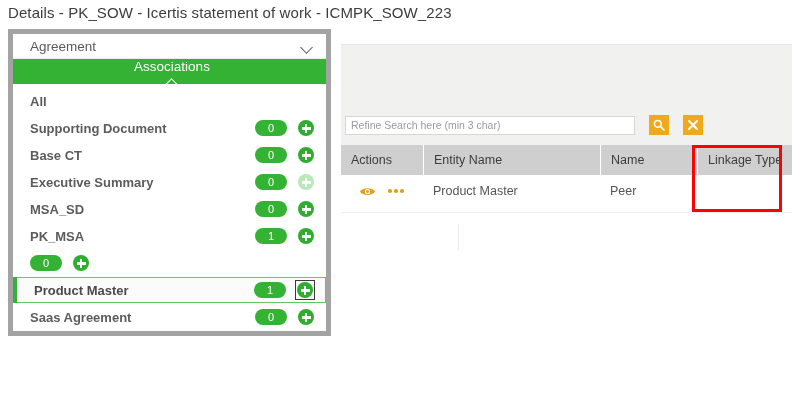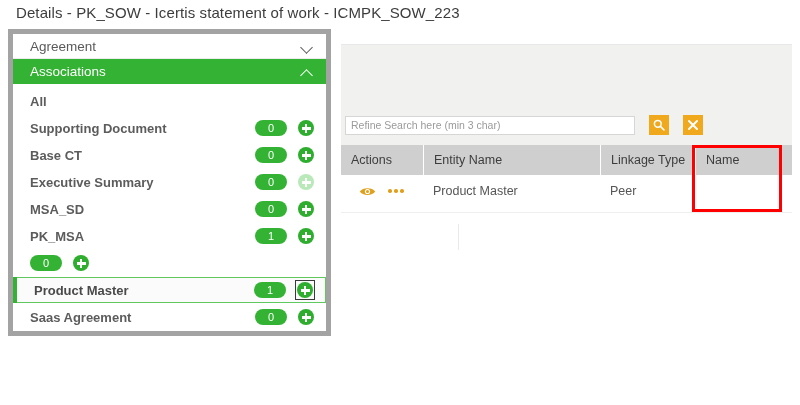--- a/index.html
+++ b/index.html
@@ -14,21 +14,21 @@
     font-family: "Liberation Sans", sans-serif;
     font-size: 13px;
     color: #444444;
     overflow: hidden;
     position: relative;
   }
 
   
   #page-title {
     position: absolute;
-    left: 16px;
+    left: 8px;
     top: 4px;
     font-size: 15px;
     color: #3d3d3d;
     letter-spacing: 0.1px;
     white-space: nowrap;
   }
 
   
   #sidebar {
     position: absolute;
@@ -50,20 +50,21 @@
     font-size: 13.5px;
   }
   .accordion-head.collapsed {
     background: #ffffff;
     color: #5a5a5a;
     border-bottom: 1px solid #ececec;
   }
   .accordion-head.expanded {
     background: #33b233;
     color: #ffffff;
+    flex-direction: column;
   }
   .accordion-head .acc-label { flex: 1 1 auto; }
   .chevron {
     width: 13px;
     height: 13px;
     position: relative;
     flex: 0 0 auto;
   }
   .chevron::before {
     content: "";
@@ -413,22 +414,22 @@
       <line x1="2" y1="2" x2="10" y2="10" stroke="#ffffff" stroke-width="1.9" stroke-linecap="round"></line>
       <line x1="10" y1="2" x2="2" y2="10" stroke="#ffffff" stroke-width="1.9" stroke-linecap="round"></line>
     </svg>
   </button>
 </div>
 
 <div id="grid">
   <div class="grid-head">
     <div class="cell col-actions">Actions</div>
     <div class="cell col-entity">Entity Name</div>
+    <div class="cell col-name">Name</div>
     <div class="cell col-linkage">Linkage Type</div>
-    <div class="cell col-name">Name</div>
   </div>
 
   <div class="grid-row">
     <div class="cell col-actions">
       <span class="eye-icon">
         <svg width="17" height="11" viewBox="0 0 17 11">
           <path d="M0.8 5.5 C3.5 1 13.5 1 16.2 5.5 C13.5 10 3.5 10 0.8 5.5 Z" fill="#e0a01c"></path>
           <circle cx="8.5" cy="5.5" r="2.6" fill="#ffffff"></circle>
           <circle cx="8.5" cy="5.5" r="1.5" fill="#e0a01c"></circle>
         </svg>

